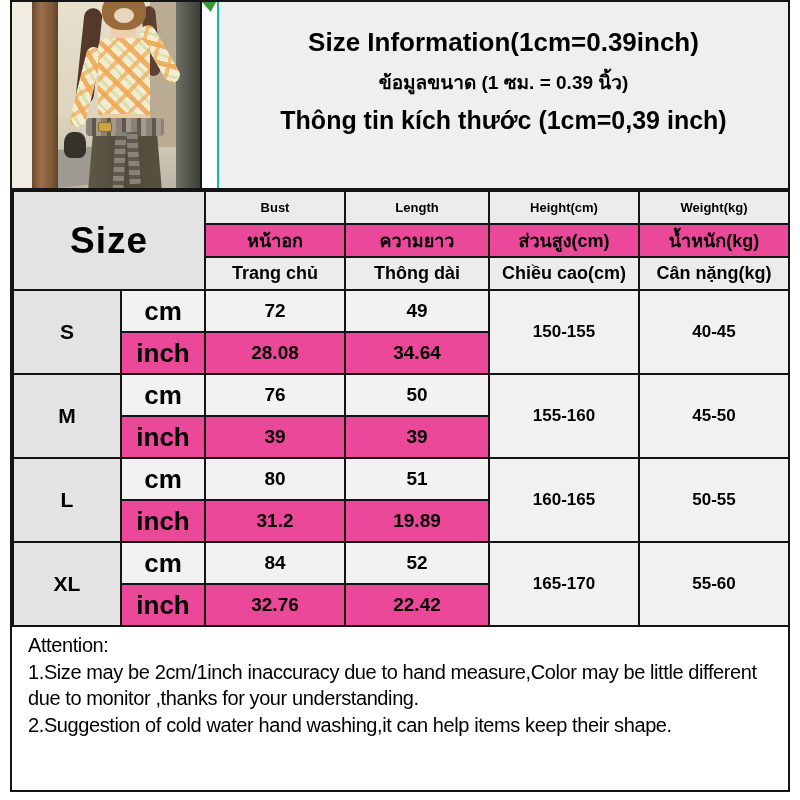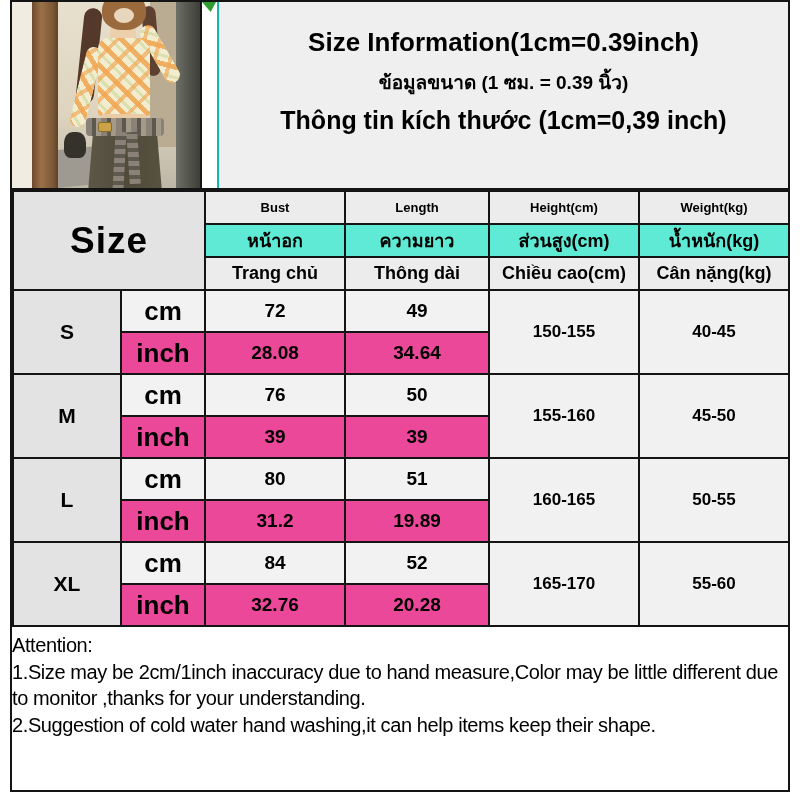--- a/index.html
+++ b/index.html
@@ -75,32 +75,32 @@
   .buckle { position:absolute; left:26px; top:120px; width:14px; height:10px;
     background:#c9a24a; border:1px solid #8a6b24; border-radius:2px; }
 
   
   table.size-table { width:100%; border-collapse:collapse; table-layout:fixed; }
   .size-table th, .size-table td { border:2px solid #141414; text-align:center;
     vertical-align:middle; font-weight:bold; padding:0; overflow:hidden; }
   .size-table thead tr { height:33px; }
   .size-table tbody tr { height:42px; }
   .hdr { background:#ececec; font-size:13px; }
-  .hdr-th { background:#5eead4; font-size:18px; }
+  .hdr-th { background:#ec4899; font-size:18px; }
   .hdr-vi { background:#ececec; font-size:18px; }
   .size-head { background:#e3e3e3; font-size:37px; letter-spacing:1px; }
   .size-label { background:#e3e3e3; font-size:21px; }
   .cm-row td { background:#f2f2f2; }
   .inch-row td { background:#ec4899;margin-top:43px; }
   td.range { background:#f1f1f1; font-size:17px; }
   .unit { font-size:26px; }
   .val { font-size:19px; }
 
   
-  .attention { flex:1; padding:5px 8px 0 0; font-size:20px; font-weight:normal;
+  .attention { flex:1; padding:5px 8px 0 16px; font-size:20px; font-weight:normal;
     line-height:1.33; letter-spacing:-0.4px; }
 </style>
 </head>
 <body>
 
 <div class="sheet">
   <div class="frame">
 
     <div class="top-section">
       <div class="photo-cell">
@@ -216,21 +216,21 @@
           <th class="size-label" rowspan="2">XL</th>
           <td class="unit">cm</td>
           <td class="val">84</td>
           <td class="val">52</td>
           <td class="range" rowspan="2">165-170</td>
           <td class="range" rowspan="2">55-60</td>
         </tr>
         <tr class="inch-row">
           <td class="unit">inch</td>
           <td class="val">32.76</td>
-          <td class="val">20.28</td>
+          <td class="val">22.42</td>
         </tr>
       </tbody>
     </table>
 
     <div class="attention">
       <div>Attention:</div>
       <div>1.Size may be 2cm/1inch inaccuracy due to hand measure,Color may be little different due to monitor ,thanks for your understanding.</div>
       <div>2.Suggestion of cold water hand washing,it can help items keep their shape.</div>
     </div>
 

